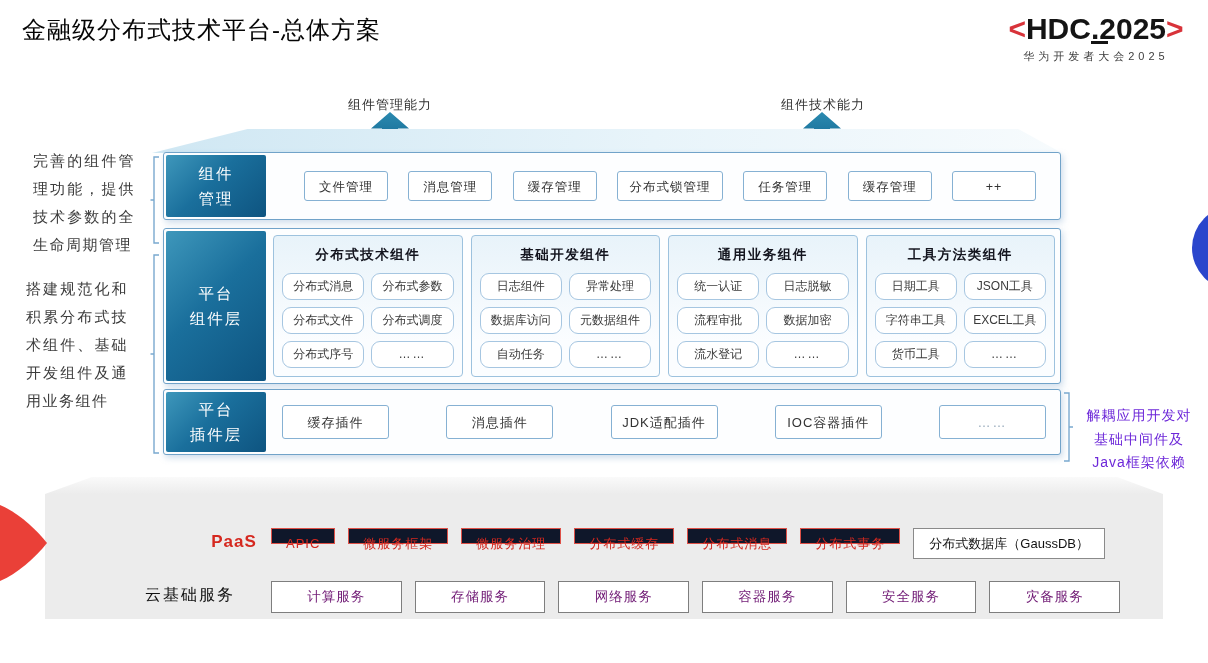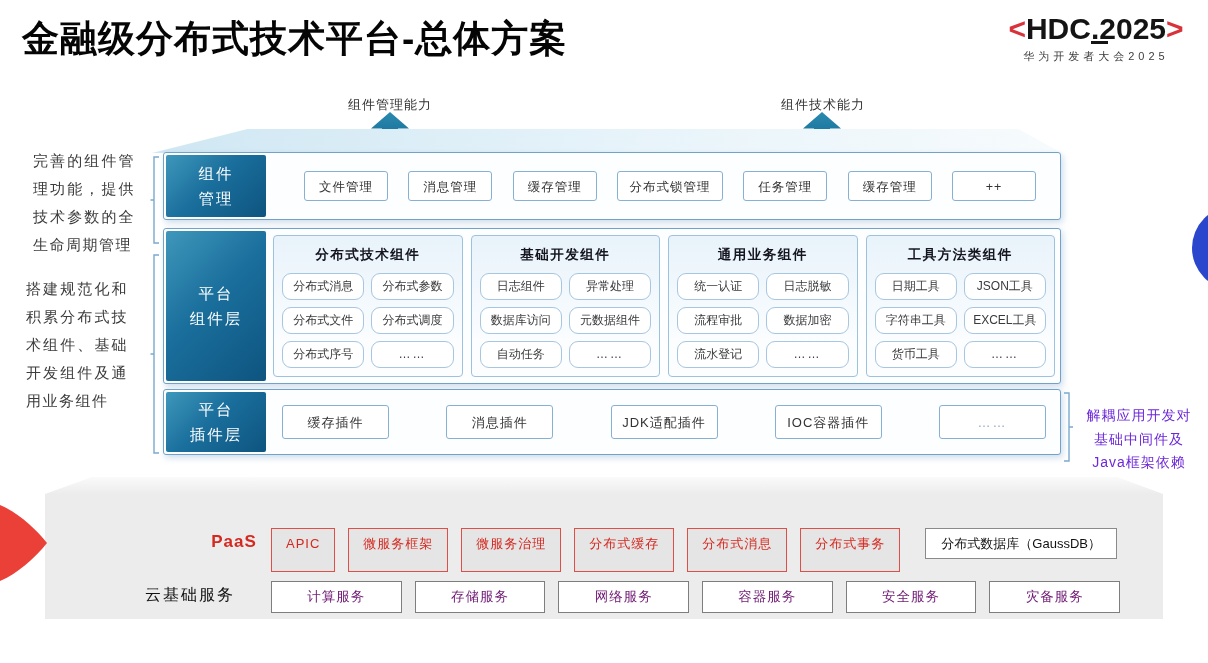--- a/index.html
+++ b/index.html
@@ -1,20 +1,20 @@
 <!DOCTYPE html>
 <html><head>
 <meta charset="utf-8">
 <style>
   html,body{margin:0;padding:0;background:#fff;}
   .stage{position:relative;width:1208px;height:663px;background:#fff;overflow:hidden;
          font-family:"Liberation Sans","DejaVu Sans",sans-serif;color:#222;}
   .abs{position:absolute;}
   
-  .title{left:22px;top:14px;font-size:37px;font-weight:700;color:#050505;letter-spacing:1px;}
+  .title{left:22px;top:14px;font-size:24px;font-weight:400;color:#050505;letter-spacing:1px;}
   .logo{left:988px;top:12px;width:216px;text-align:center;}
   .logo-line1{font-size:30px;font-weight:700;color:#141414;white-space:nowrap;position:relative;display:inline-block;}
   .logo-bracket{color:#d8333a;font-weight:700;}
   .logo-c-underline{position:absolute;left:83px;bottom:2px;width:17px;height:3px;background:#141414;}
   .logo-subtitle{font-size:11px;color:#3d3d3d;letter-spacing:4px;margin-top:3px;white-space:nowrap;}
   
   .cap-label{top:96px;width:140px;text-align:center;font-size:13px;color:#333;letter-spacing:1px;}
   .up-arrow{top:112px;width:38px;height:41px;background:linear-gradient(180deg,#2b8ab0,#0f628d);
             clip-path:polygon(50% 0,100% 40%,71% 40%,71% 100%,29% 100%,29% 40%,0 40%);}
   
@@ -62,25 +62,25 @@
   .panel-face{left:45px;top:494px;width:1118px;height:125px;background:#ececec;}
   .red-wedge{left:0;top:504px;}
   .foundation-label{left:82px;top:543px;width:80px;text-align:center;font-size:19px;font-weight:700;
                     color:#111;line-height:33px;white-space:pre-line;letter-spacing:1px;}
   .paas-label{left:204px;top:532px;width:60px;text-align:center;font-size:17px;font-weight:700;
               color:#d5281f;letter-spacing:1px;}
   .cloud-label{left:140px;top:585px;width:100px;text-align:center;font-size:16px;color:#111;
                letter-spacing:2px;}
   .paas-strip{left:271px;top:528px;width:852px;height:31px;display:flex;gap:13px;}
   .cloud-strip{left:271px;top:581px;width:849px;height:32px;display:flex;gap:13px;}
-  .red-box{height:44px;line-height:29px;padding:0 14px;border:1.5px solid #de5047;background:#e5e5e5;
+  .red-box{height:16px;line-height:29px;padding:0 14px;border:1.5px solid #de5047;background:#0f172a;
            color:#d5281f;font-size:13px;text-align:center;box-sizing:border-box;letter-spacing:1px;}
   .red-box.apic{min-width:60px;}
   .gray-box{height:31px;line-height:29px;padding:0 15px;border:1.5px solid #8a8a8a;background:#fff;
-            color:#111;font-size:13px;text-align:center;box-sizing:border-box;margin-left:12px;}
+            color:#111;font-size:13px;text-align:center;box-sizing:border-box;}
   .cloud-box{flex:1 1 0;height:32px;line-height:30px;border:1.5px solid #7e7e7e;background:#fff;
              color:#701a75;font-size:13.5px;text-align:center;box-sizing:border-box;letter-spacing:1px;}
   
   .blue-circle{left:1192px;top:206px;width:84px;height:84px;border-radius:50%;background:#2a46cc;}
 </style>
 </head>
 <body>
 
 <div class="stage">
 

